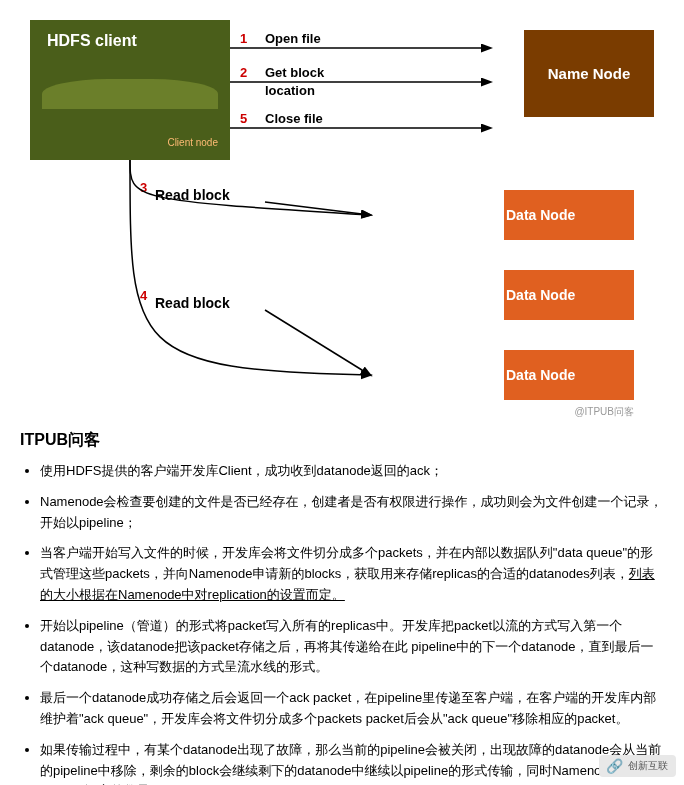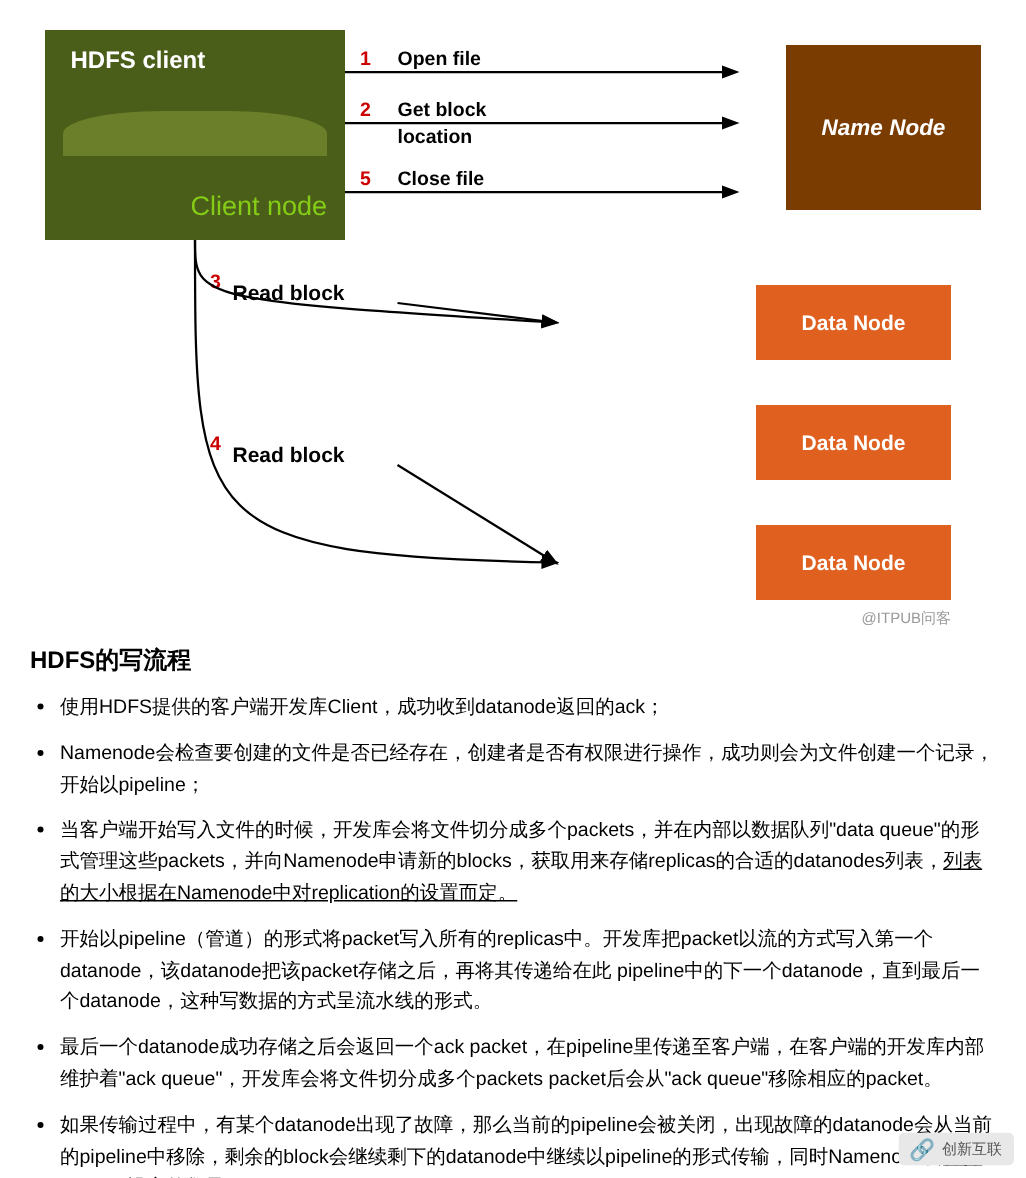--- a/index.html
+++ b/index.html
@@ -42,55 +42,54 @@
       padding-left: 5px;
     }
     .hdfs-client-wave {
       width: 100%;
       height: 30px;
       background: #6b7f2a;
       border-radius: 50% 50% 0 0 / 20px;
       position: relative;
     }
     .hdfs-client-bottom {
-      color: #84cc16;
-      font-size: 18px;
+      color: #fdba74;
+      font-size: 10px;
       align-self: flex-end;
     }
 
     
     .name-node {
       position: absolute;
       right: 30px;
       top: 30px;
       width: 130px;
-      height: 110px;
+      height: 87px;
       background: #7a3c00;
       border: 2px solid #7a3c00;
       display: flex;
       align-items: center;
       justify-content: center;
       color: #fff;
       font-size: 15px;
       font-weight: bold;
       text-align: center;
-      font-style: italic;
     }
 
     
     .data-node {
       position: absolute;
       right: 50px;
       width: 130px;
       height: 50px;
       background: #e06020;
       border: 2px solid #e06020;
       display: flex;
       align-items: center;
-      justify-content: center;
+      justify-content: flex-start;
       color: #fff;
       font-size: 14px;
       font-weight: bold;
     }
     .data-node-1 { top: 190px; }
     .data-node-2 { top: 270px; }
     .data-node-3 { top: 350px; }
 
     
     .diagram-svg {
@@ -195,21 +194,21 @@
       <marker id="arrow" markerWidth="8" markerHeight="8" refX="6" refY="3" orient="auto">
         <path d="M0,0 L0,6 L8,3 z" fill="#000"></path>
       </marker>
     </defs>
   </svg>
 
   <div class="watermark">@ITPUB问客</div>
 </div>
 
 <div class="text-section">
-  <div class="section-title">HDFS的写流程</div>
+  <div class="section-title">ITPUB问客</div>
   <ul class="bullet-list">
     <li>
       <span>使用HDFS提供的客户端开发库Client，成功收到datanode返回的ack；</span>
     </li>
     <li>
       <span>Namenode会检查要创建的文件是否已经存在，创建者是否有权限进行操作，成功则会为文件创建一个记录，开始以pipeline；</span>
     </li>
     <li>
       <span>当客户端开始写入文件的时候，开发库会将文件切分成多个packets，并在内部以数据队列"data queue"的形式管理这些packets，并向Namenode申请新的blocks，获取用来存储replicas的合适的datanodes列表，<span class="underline">列表的大小根据在Namenode中对replication的设置而定。</span></span>
     </li>

